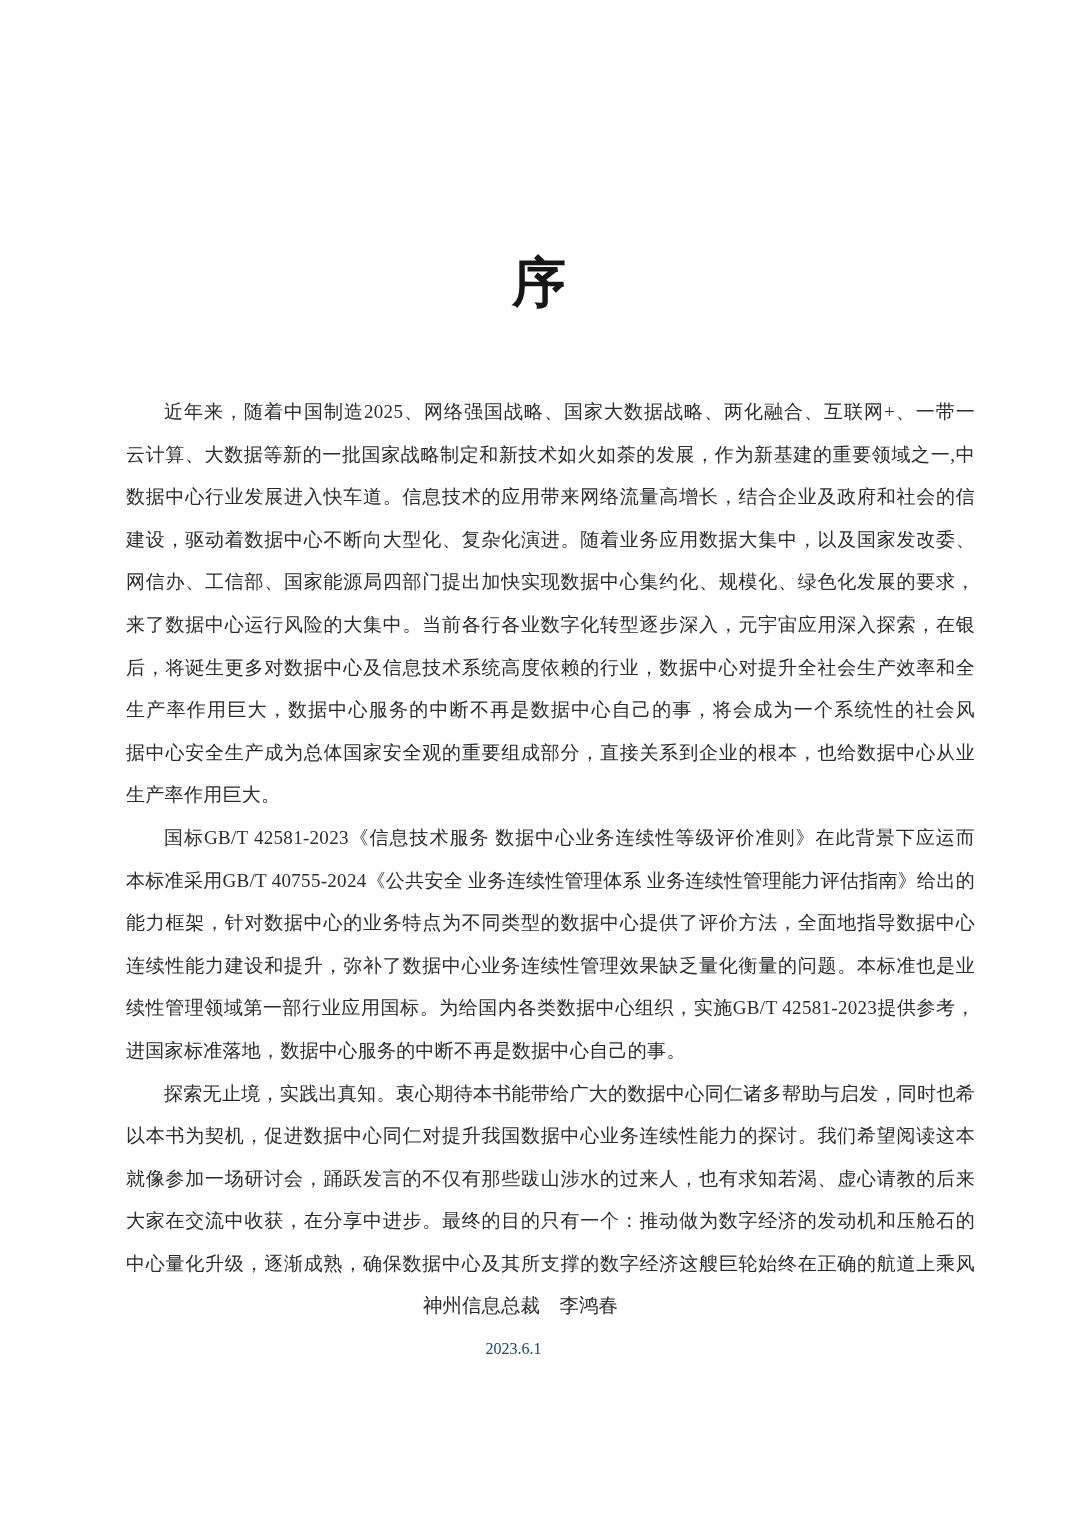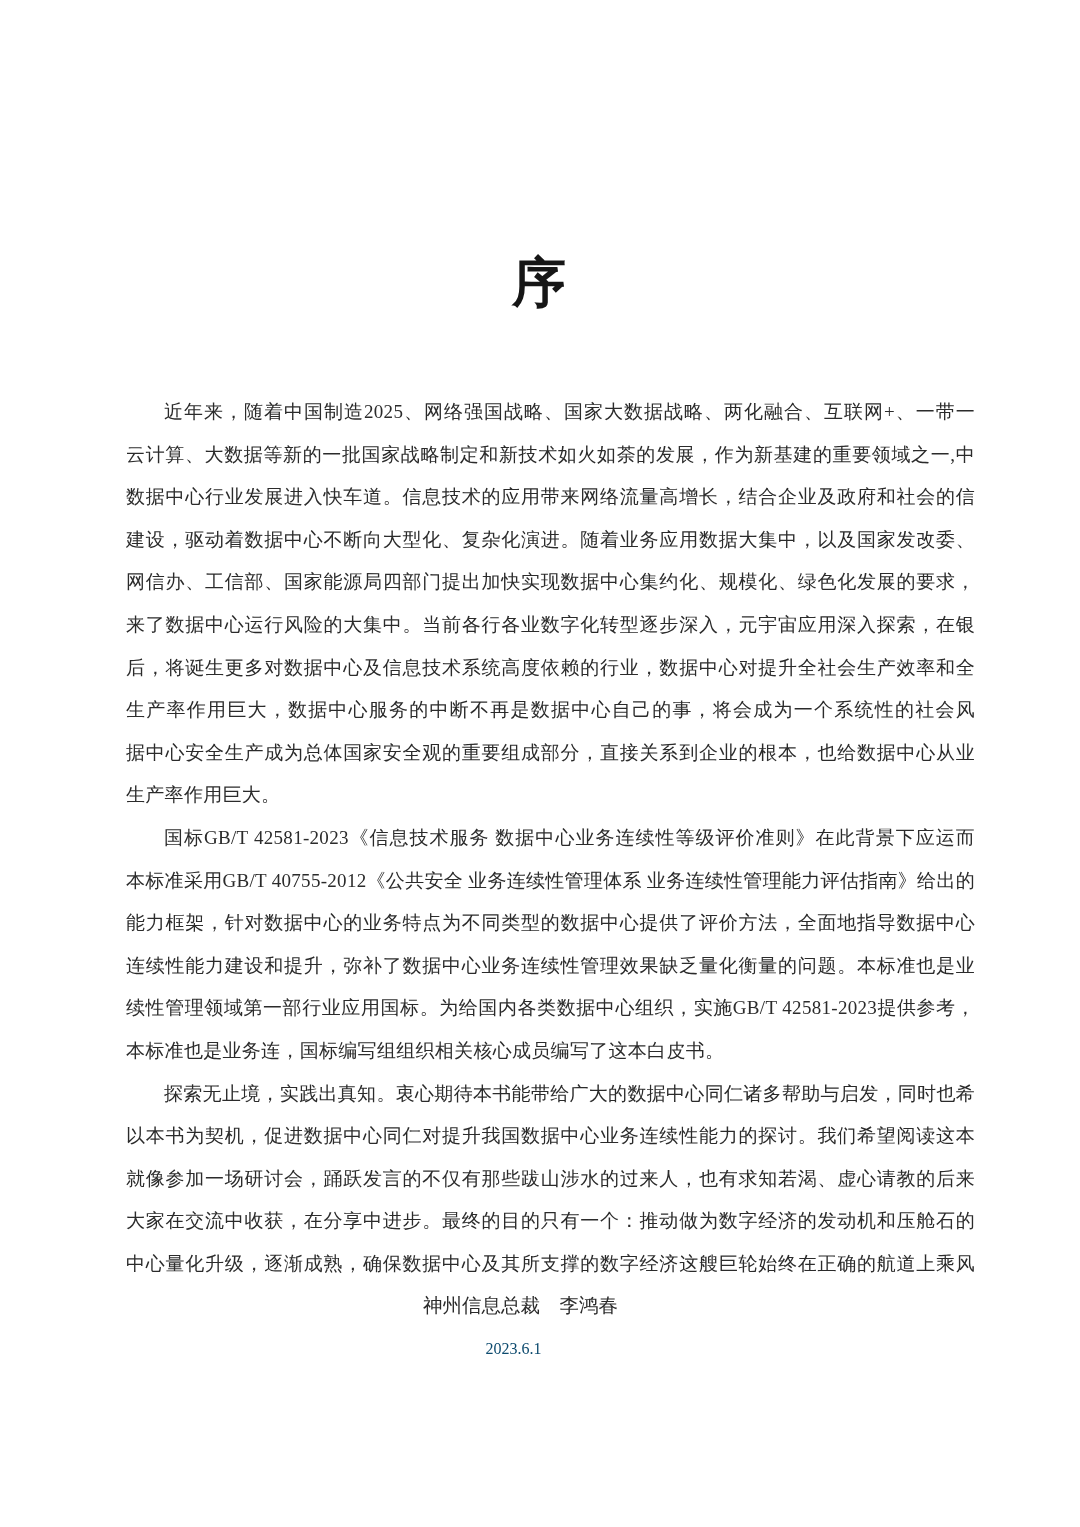--- a/index.html
+++ b/index.html
@@ -72,25 +72,25 @@
     <div class="line">数据中心行业发展进入快车道。信息技术的应用带来网络流量高增长，结合企业及政府和社会的信息化</div>
     <div class="line">建设，驱动着数据中心不断向大型化、复杂化演进。随着业务应用数据大集中，以及国家发改委、中央</div>
     <div class="line">网信办、工信部、国家能源局四部门提出加快实现数据中心集约化、规模化、绿色化发展的要求，也带</div>
     <div class="line">来了数据中心运行风险的大集中。当前各行各业数字化转型逐步深入，元宇宙应用深入探索，在银行业</div>
     <div class="line">后，将诞生更多对数据中心及信息技术系统高度依赖的行业，数据中心对提升全社会生产效率和全要素</div>
     <div class="line">生产率作用巨大，数据中心服务的中断不再是数据中心自己的事，将会成为一个系统性的社会风险，数</div>
     <div class="line">据中心安全生产成为总体国家安全观的重要组成部分，直接关系到企业的根本，也给数据中心从业人员</div>
     <div class="line pend">生产率作用巨大。</div>
 
     <div class="line first">国标GB/T 42581-2023《信息技术服务 数据中心业务连续性等级评价准则》在此背景下应运而生。</div>
-    <div class="line">本标准采用GB/T 40755-2012《公共安全 业务连续性管理体系 业务连续性管理能力评估指南》给出的</div>
+    <div class="line">本标准采用GB/T 40755-2024《公共安全 业务连续性管理体系 业务连续性管理能力评估指南》给出的</div>
     <div class="line">能力框架，针对数据中心的业务特点为不同类型的数据中心提供了评价方法，全面地指导数据中心业务</div>
     <div class="line">连续性能力建设和提升，弥补了数据中心业务连续性管理效果缺乏量化衡量的问题。本标准也是业务连</div>
     <div class="line">续性管理领域第一部行业应用国标。为给国内各类数据中心组织，实施GB/T 42581-2023提供参考，促</div>
-    <div class="line pend">本标准也是业务连，国标编写组组织相关核心成员编写了这本白皮书。</div>
+    <div class="line pend">进国家标准落地，数据中心服务的中断不再是数据中心自己的事。</div>
 
     <div class="line first">探索无止境，实践出真知。衷心期待本书能带给广大的数据中心同仁诸多帮助与启发，同时也希望</div>
     <div class="line">以本书为契机，促进数据中心同仁对提升我国数据中心业务连续性能力的探讨。我们希望阅读这本白书</div>
     <div class="line">就像参加一场研讨会，踊跃发言的不仅有那些跋山涉水的过来人，也有求知若渴、虚心请教的后来人。</div>
     <div class="line">大家在交流中收获，在分享中进步。最终的目的只有一个：推动做为数字经济的发动机和压舱石的数据</div>
     <div class="line">中心量化升级，逐渐成熟，确保数据中心及其所支撑的数字经济这艘巨轮始终在正确的航道上乘风破浪，</div>
 
     <div class="sig-line">神州信息总裁　李鸿春</div>
     <div class="date-line">2023.6.1</div>
 

